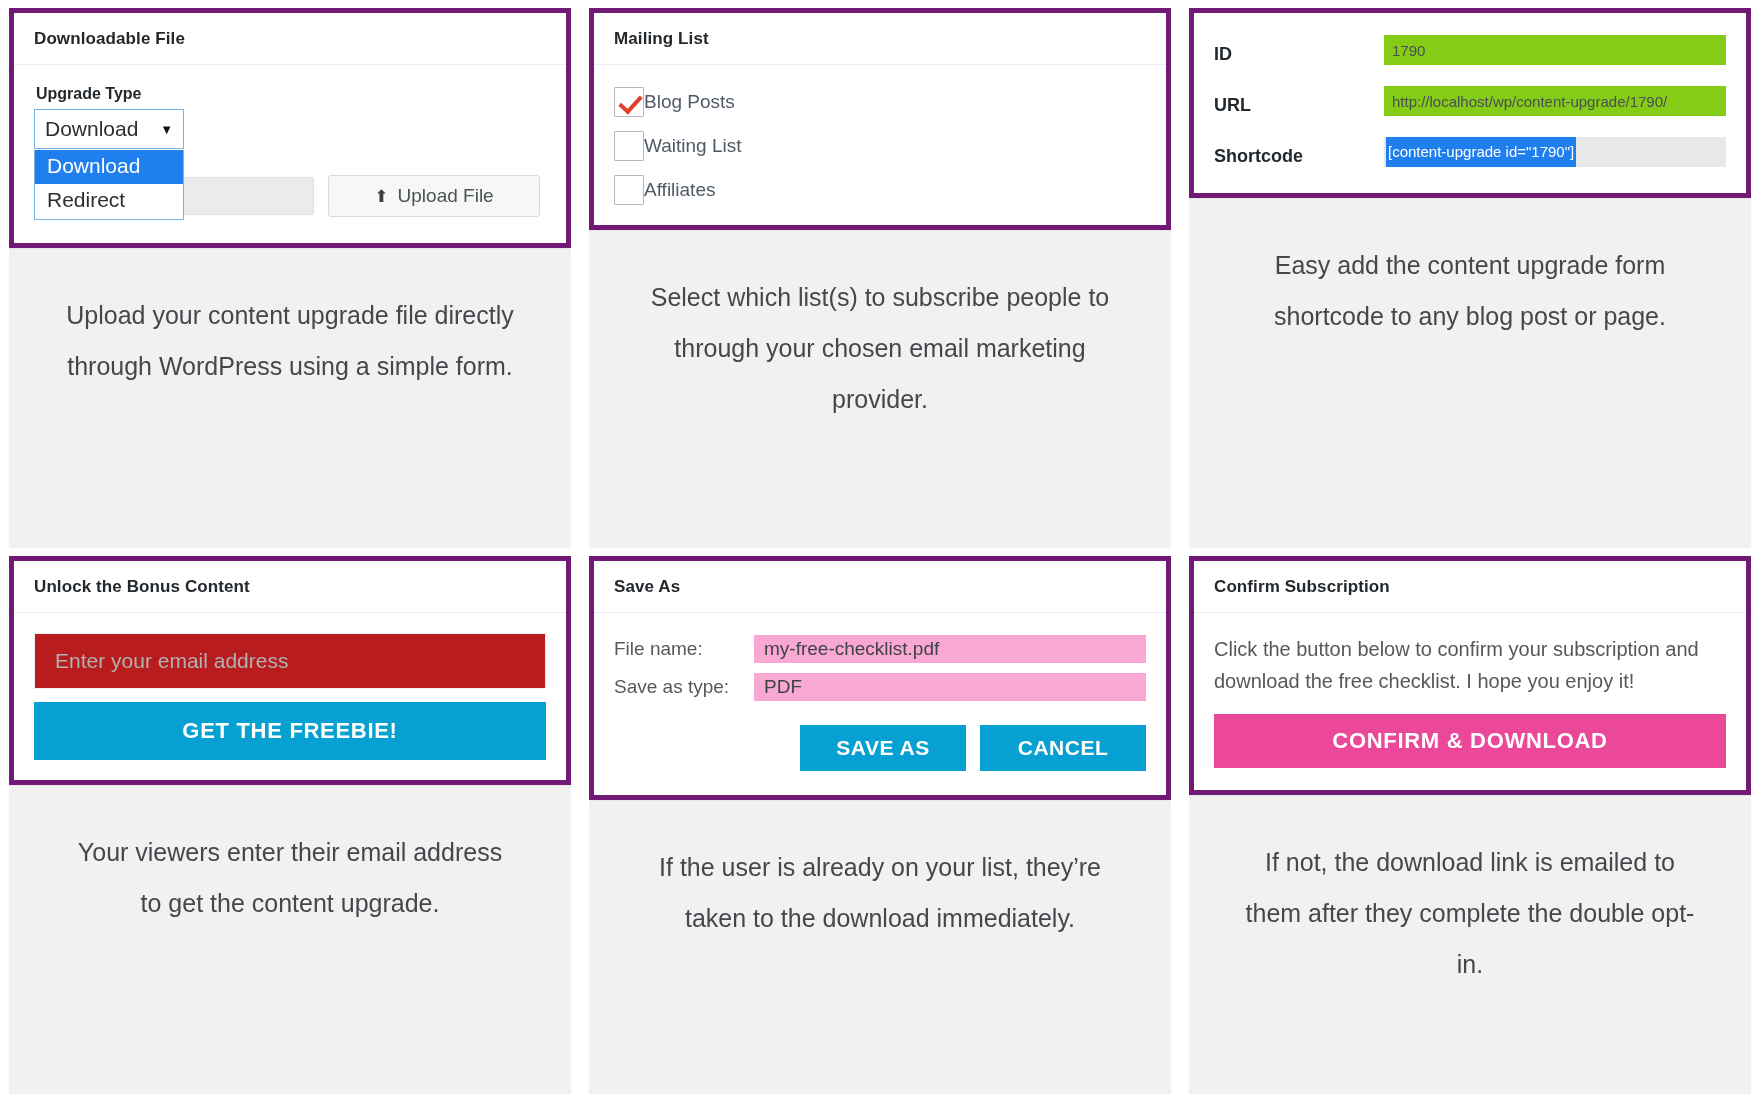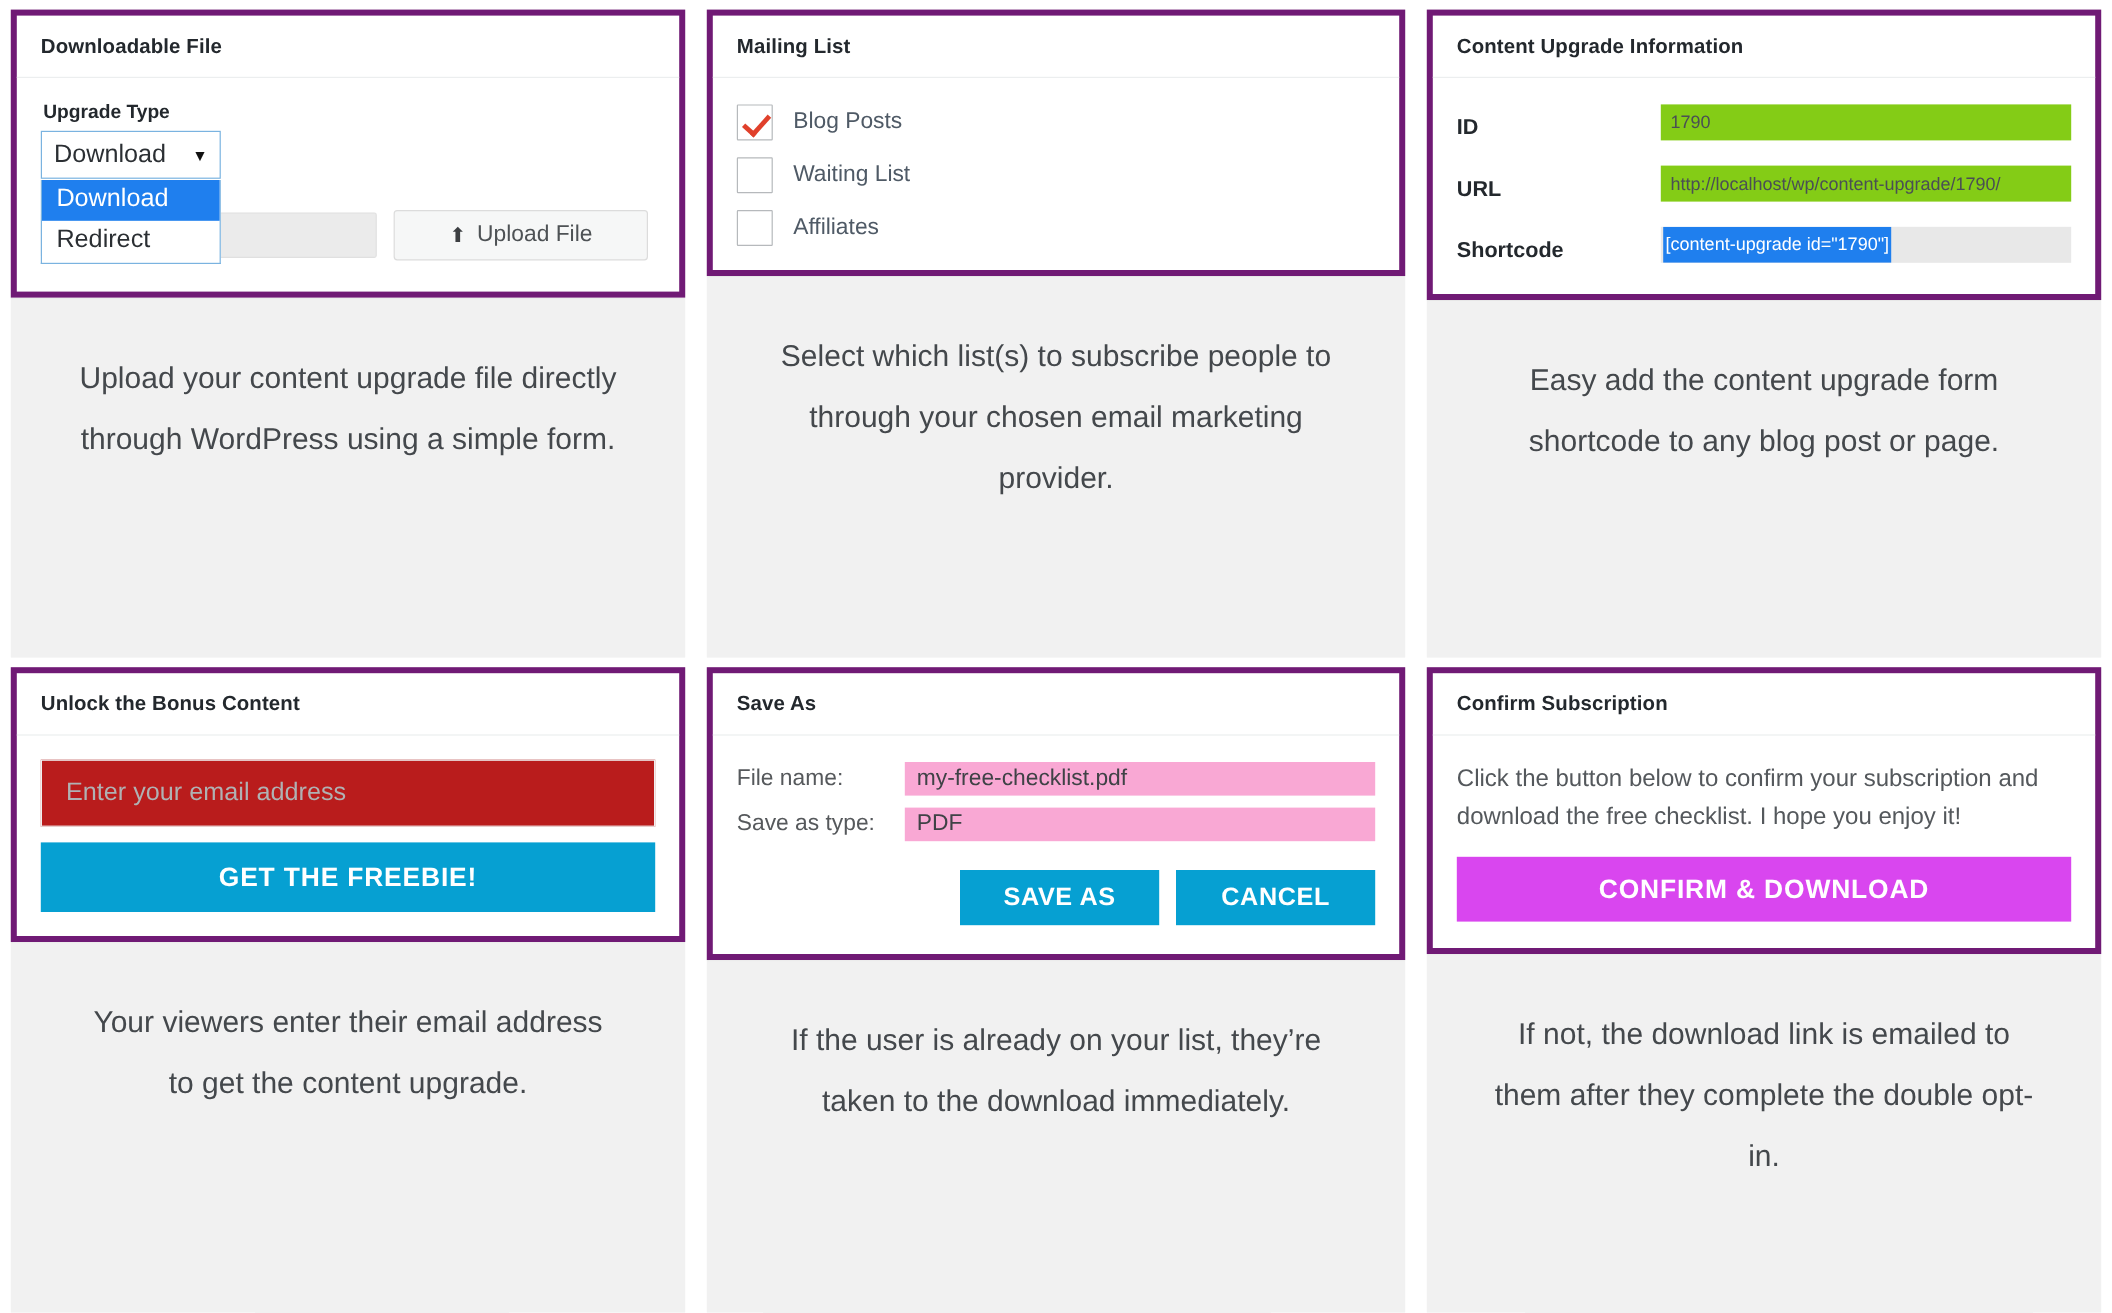--- a/index.html
+++ b/index.html
@@ -120,21 +120,20 @@
     gap: 9px;
     font-size: 19px;
     color: #4e5255;
   }
   .up-glyph { font-size: 17px; color: #3c3f42; }
 
   
   .chk-row {
     display: flex;
     align-items: center;
-    gap: 17px;
     margin-bottom: 14px;
   }
   .chkbox {
     width: 30px; height: 30px;
     border: 1px solid #b6b9bc;
     background: #fff;
     position: relative;
     flex: 0 0 auto;
     border-radius: 1px;
   }
@@ -256,21 +255,21 @@
   
   .cs-text {
     font-size: 20px;
     line-height: 32px;
     color: #54585c;
     margin-bottom: 17px;
   }
   .cs-btn {
     width: 100%;
     height: 54px;
-    background: #d946ef;
+    background: #ec4899;
     color: #fff;
     font-size: 22px;
     font-weight: bold;
     letter-spacing: .7px;
     display: flex;
     align-items: center;
     justify-content: center;
   }
 </style>
 </head>
@@ -335,21 +334,20 @@
       </div>
     </div>
 
     <div class="caption-text">Select which list(s) to subscribe people to through your chosen email marketing provider.</div>
   </div>
 
   <div class="cell">
     <div class="cap-wrap"></div>
 
     <div class="card">
-      <div class="card-head">Content Upgrade Information</div>
       <div class="card-body" style="padding:22px 20px 22px 20px;">
 
         <div class="info-row">
           <div class="info-key">ID</div>
           <div class="info-val">1790</div>
         </div>
 
         <div class="info-row">
           <div class="info-key">URL</div>
           <div class="info-val">http://localhost/wp/content-upgrade/1790/</div>

